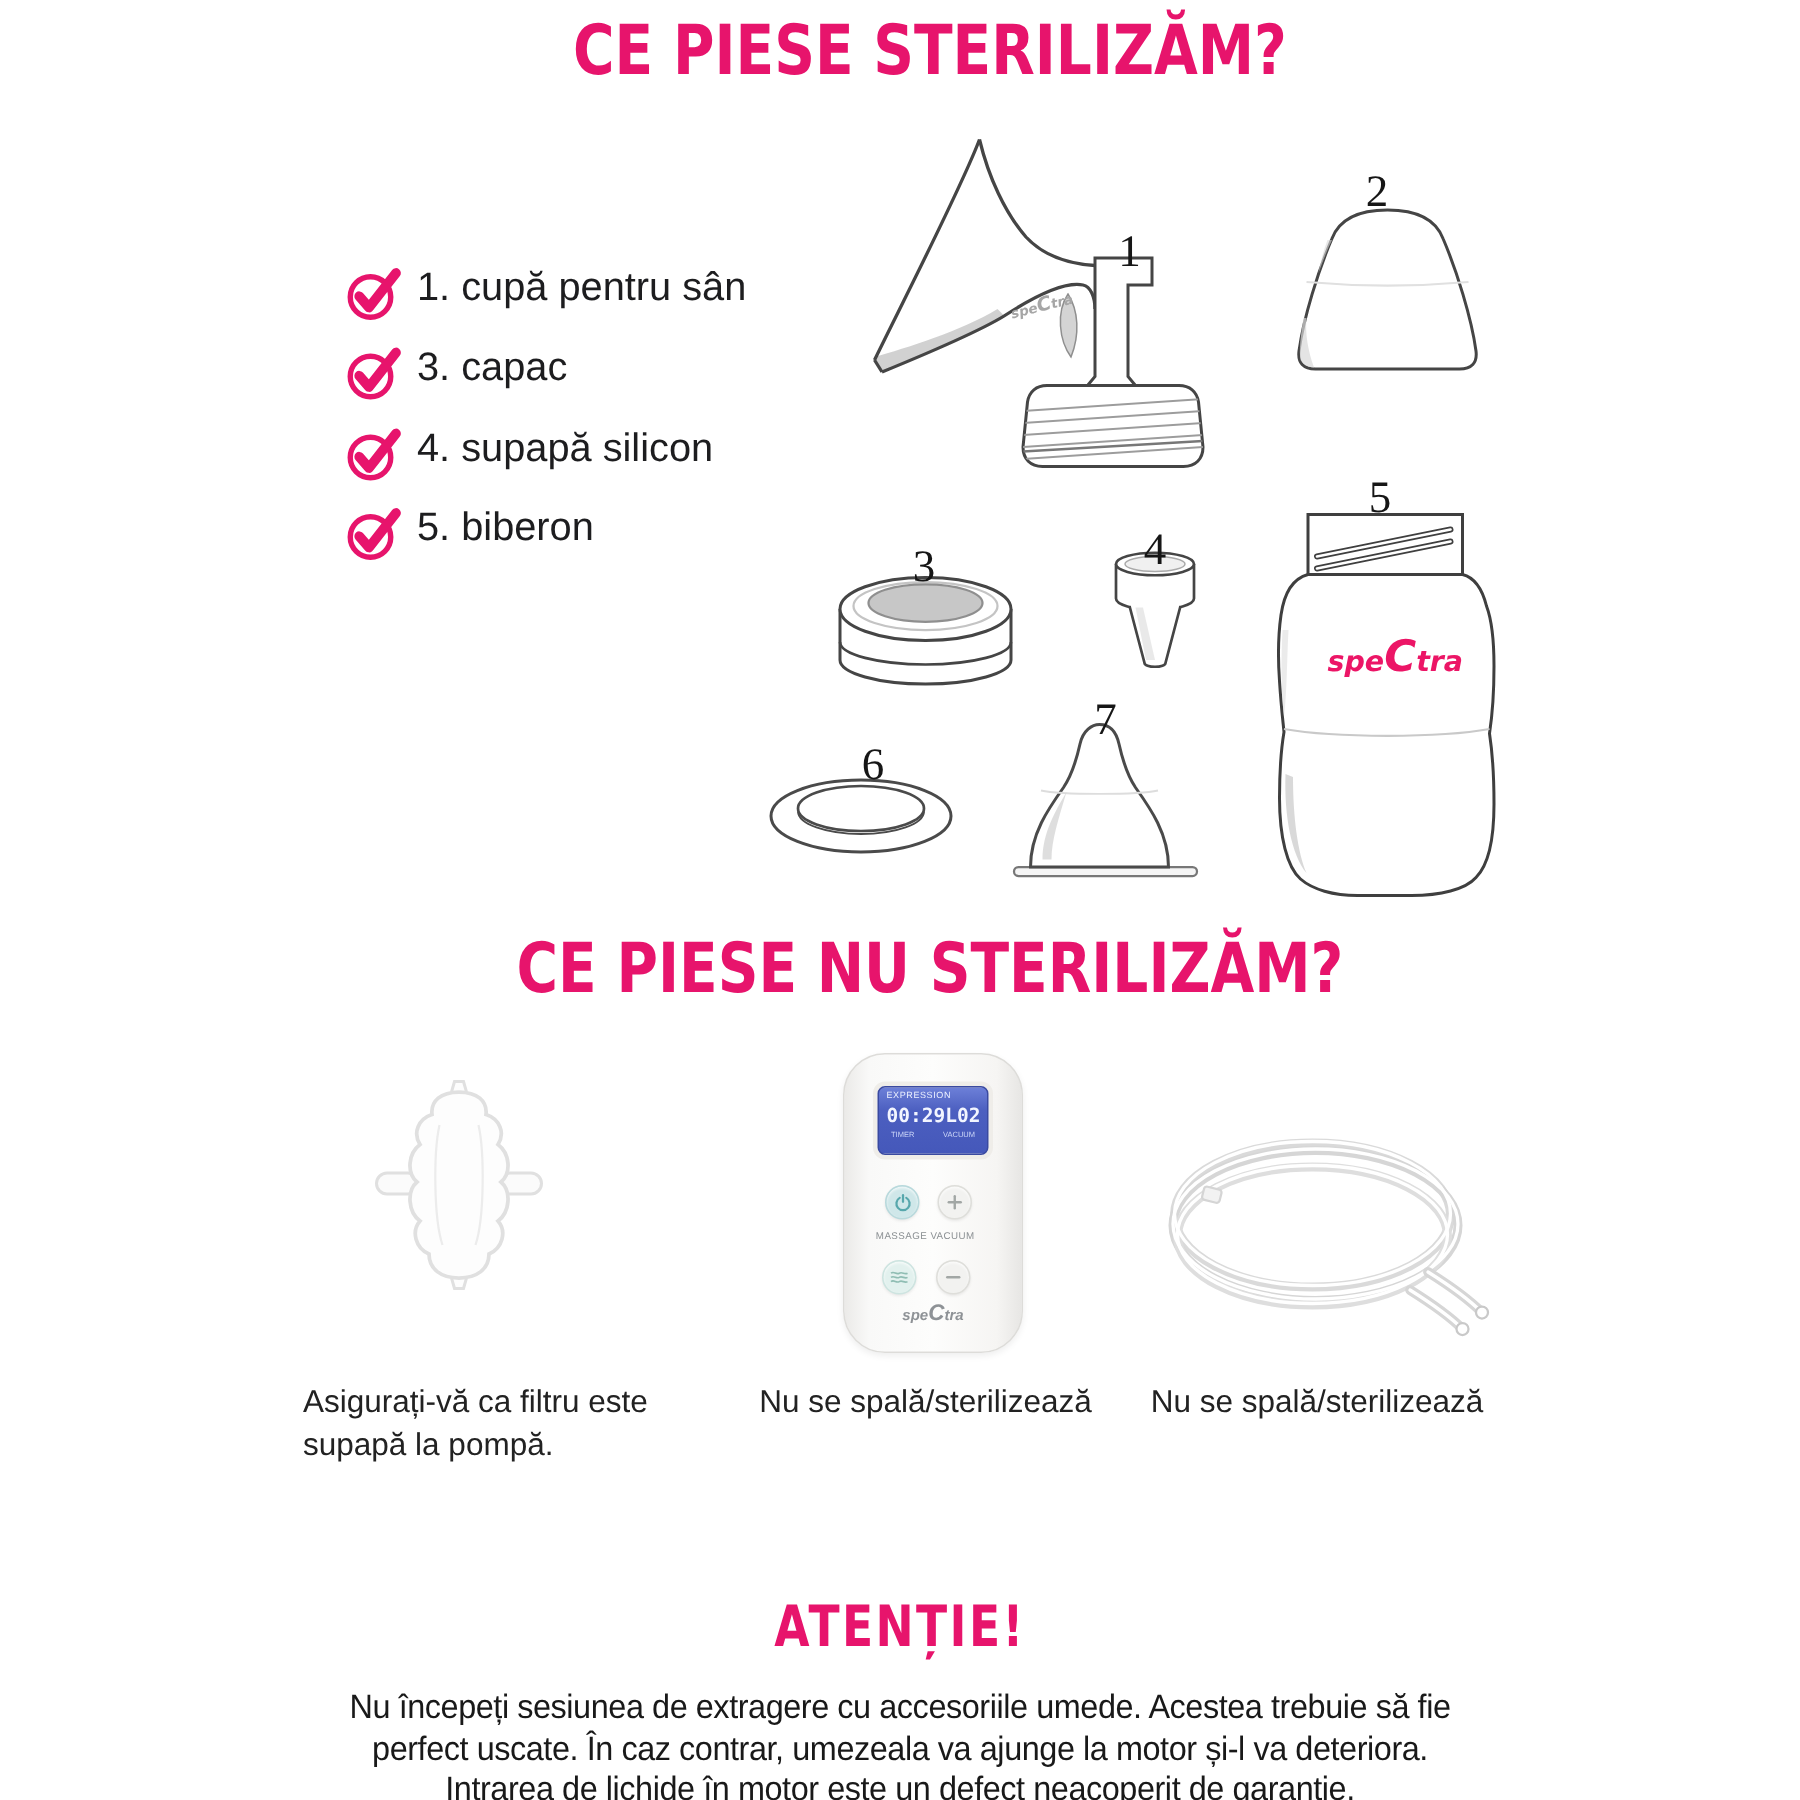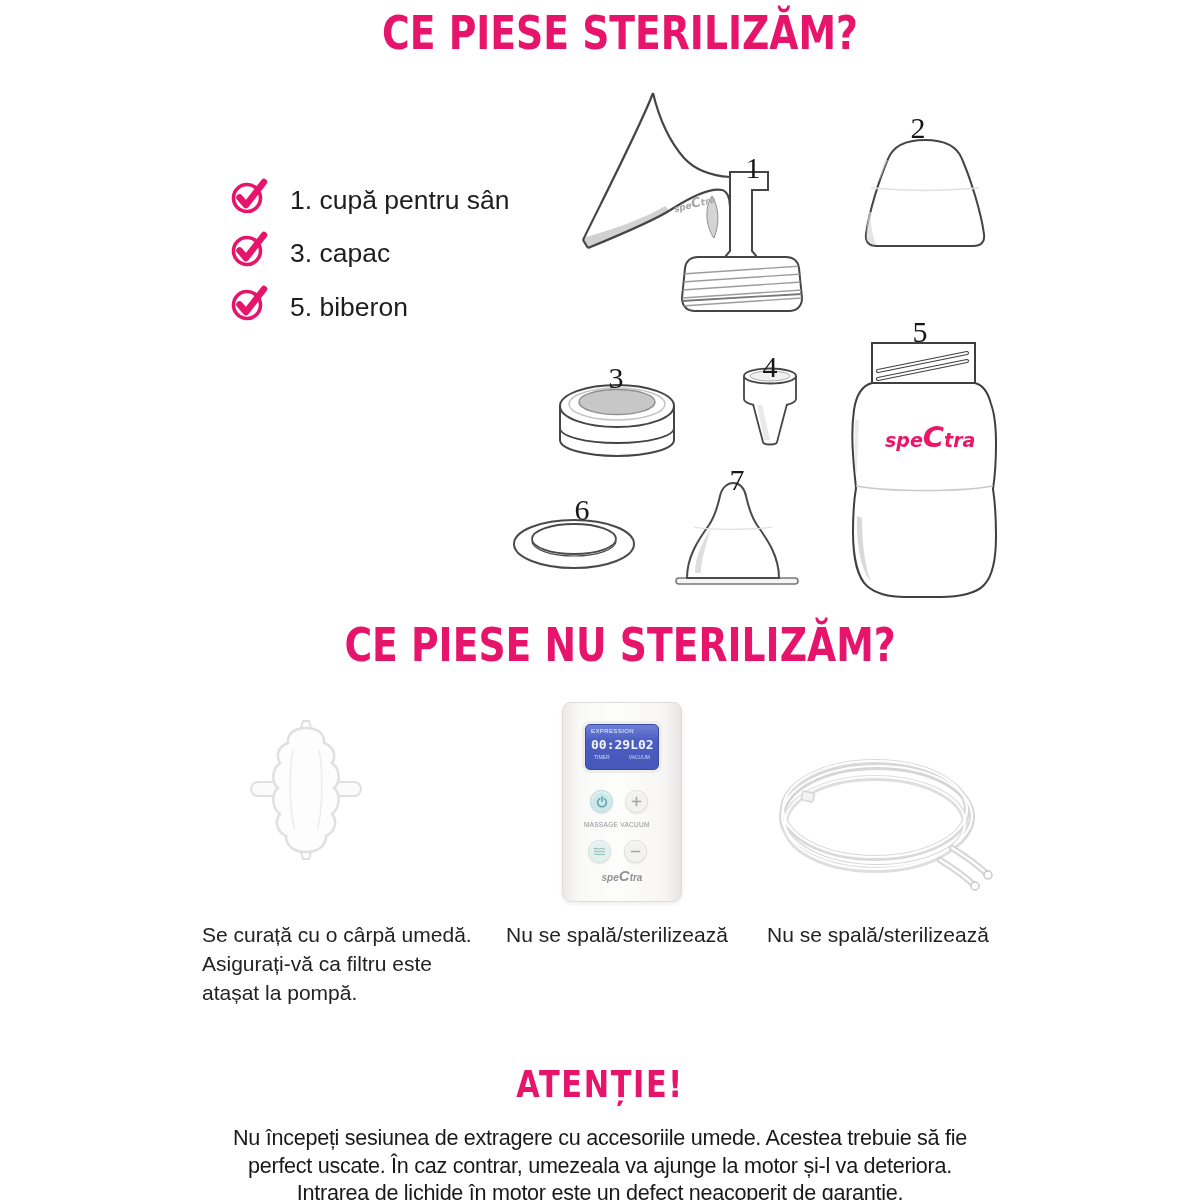--- a/index.html
+++ b/index.html
@@ -12,32 +12,32 @@
              font-weight:bold;font-size:46px;line-height:58px;color:var(--pink);
              transform:scaleX(.82);white-space:nowrap}
   .title1{top:4px}
   .title2{top:616px}
   .warn-title{left:0;width:1200px;text-align:center;font-family:"DejaVu Sans",sans-serif;
               font-weight:bold;font-size:38px;line-height:52px;letter-spacing:2px;color:var(--pink);
               transform:scaleX(.8);top:1058px;white-space:nowrap}
 
   
   .checklist{left:230px;top:176px;display:flex;flex-direction:column;gap:13.3px}
-  .check-row{display:flex;align-items:flex-end;gap:20px;height:40px}
+  .check-row{display:flex;align-items:flex-start;gap:8px;height:40px}
   .check-label{font-size:26.5px;color:#1d1d1f;white-space:nowrap}
 
   
   .part-num{width:24px;text-align:center;font-family:"Liberation Serif",serif;
             font-size:30px;line-height:34px;color:#161616}
   .pn1{left:741px;top:151px}.pn2{left:906px;top:111px}.pn3{left:604px;top:361px}
   .pn4{left:758px;top:350px}.pn5{left:908px;top:315px}.pn6{left:570px;top:493px}
   .pn7{left:725px;top:463px}
 
   
-  .pump{left:562px;top:702px;width:118px;height:198px;border-radius:9px;
+  .pump{left:562px;top:702px;width:118px;height:198px;border-radius:28px;
         background:linear-gradient(90deg,#ebeae8 0%,#f9f9f8 14%,#fdfdfc 50%,#f6f5f3 86%,#e7e6e4 100%);
         border:1px solid #dddcd9;box-shadow:0 2px 5px rgba(0,0,0,.07)}
   .lcd{position:absolute;left:22px;top:21px;width:74px;height:46px;border-radius:5px;box-sizing:border-box;
        background:linear-gradient(180deg,#6d80d8 0%,#4c5fc0 35%,var(--lcd_blue) 100%);
        border:1.5px solid #3a4aa0;box-shadow:0 0 0 3px #efede9;padding:3px 5px;color:#eef2ff}
   .lcd-mode{font-size:6px;letter-spacing:.4px}
   .lcd-main{display:flex;justify-content:space-between;align-items:baseline;margin-top:3px;
             font-family:"DejaVu Sans Mono",monospace;font-weight:bold;font-size:13px;color:#f2f5ff}
   .lcd-sub{display:flex;justify-content:space-between;margin-top:2px;padding:0 3px;
            font-size:5px;color:#ccd6f8}
@@ -86,20 +86,27 @@
           <circle cx="17" cy="22" r="13.5" fill="none" style="stroke:var(--pink)" stroke-width="3.6"></circle>
           <path d="M9.5,21.5 L16,29 L34,6" fill="none" style="stroke:var(--pink)" stroke-width="6.5" stroke-linecap="round" stroke-linejoin="round"></path>
         </svg>
       <span class="check-label">3. capac</span>
     </div>
     <div class="check-row">
       <svg class="check-icon" width="40" height="40" viewBox="0 0 40 40">
           <circle cx="17" cy="22" r="13.5" fill="none" style="stroke:var(--pink)" stroke-width="3.6"></circle>
           <path d="M9.5,21.5 L16,29 L34,6" fill="none" style="stroke:var(--pink)" stroke-width="6.5" stroke-linecap="round" stroke-linejoin="round"></path>
         </svg>
+      <span class="check-label">4. supapă silicon</span>
+    </div>
+    <div class="check-row">
+      <svg class="check-icon" width="40" height="40" viewBox="0 0 40 40">
+          <circle cx="17" cy="22" r="13.5" fill="none" style="stroke:var(--pink)" stroke-width="3.6"></circle>
+          <path d="M9.5,21.5 L16,29 L34,6" fill="none" style="stroke:var(--pink)" stroke-width="6.5" stroke-linecap="round" stroke-linejoin="round"></path>
+        </svg>
       <span class="check-label">5. biberon</span>
     </div>
   </div>
 
   <svg class="abs" style="left:552px;top:80px" width="300" height="255" viewBox="0 0 300 255">
     <defs>
         <clipPath id="domeClip">
           <path d="M146,177 L234,177 C241,177 246,181 247,188 L250,218 C250,226 245,231 237,231 L143,231 C135,231 130,226 130,218 L133,188 C134,181 139,177 146,177 Z"></path>
         </clipPath>
       </defs>
@@ -242,23 +249,22 @@
     <rect x="30" y="52" width="12" height="9" rx="2" transform="rotate(14 36 56)" fill="#f2f2f2" stroke="#d5d5d5" stroke-width="1.5"></rect>
     <path d="M180,108 C196,118 208,127 216,135" fill="none" stroke="#d6d6d6" stroke-width="6.5" stroke-linecap="round"></path>
     <path d="M180,108 C196,118 208,127 216,135" fill="none" stroke="#ffffff" stroke-width="2.2" stroke-linecap="round"></path>
     <path d="M168,120 C184,130 196,139 203,146" fill="none" stroke="#d6d6d6" stroke-width="6.5" stroke-linecap="round"></path>
     <path d="M168,120 C184,130 196,139 203,146" fill="none" stroke="#ffffff" stroke-width="2.2" stroke-linecap="round"></path>
     <circle cx="216" cy="135" r="4" fill="#ffffff" stroke="#c9c9c9" stroke-width="1.5"></circle>
     <circle cx="203" cy="146" r="4" fill="#ffffff" stroke="#c9c9c9" stroke-width="1.5"></circle>
   </svg>
 
   <div class="abs caption cap-filter">
-    <div>Se curață cu o cârpă umedă.</div>
     <div>Asigurați-vă ca filtru este</div>
-    <div>atașat la pompă.</div>
+    <div>supapă la pompă.</div>
   </div>
   <div class="abs caption cap-pump">Nu se spală/sterilizează</div>
   <div class="abs caption cap-tubing">Nu se spală/sterilizează</div>
 
   <div class="abs warn-title">ATENȚIE!</div>
   <div class="abs warning">
     <div>Nu începeți sesiunea de extragere cu accesoriile umede. Acestea trebuie să fie</div>
     <div>perfect uscate. În caz contrar, umezeala va ajunge la motor și-l va deteriora.</div>
     <div>Intrarea de lichide în motor este un defect neacoperit de garanție.</div>
   </div>

